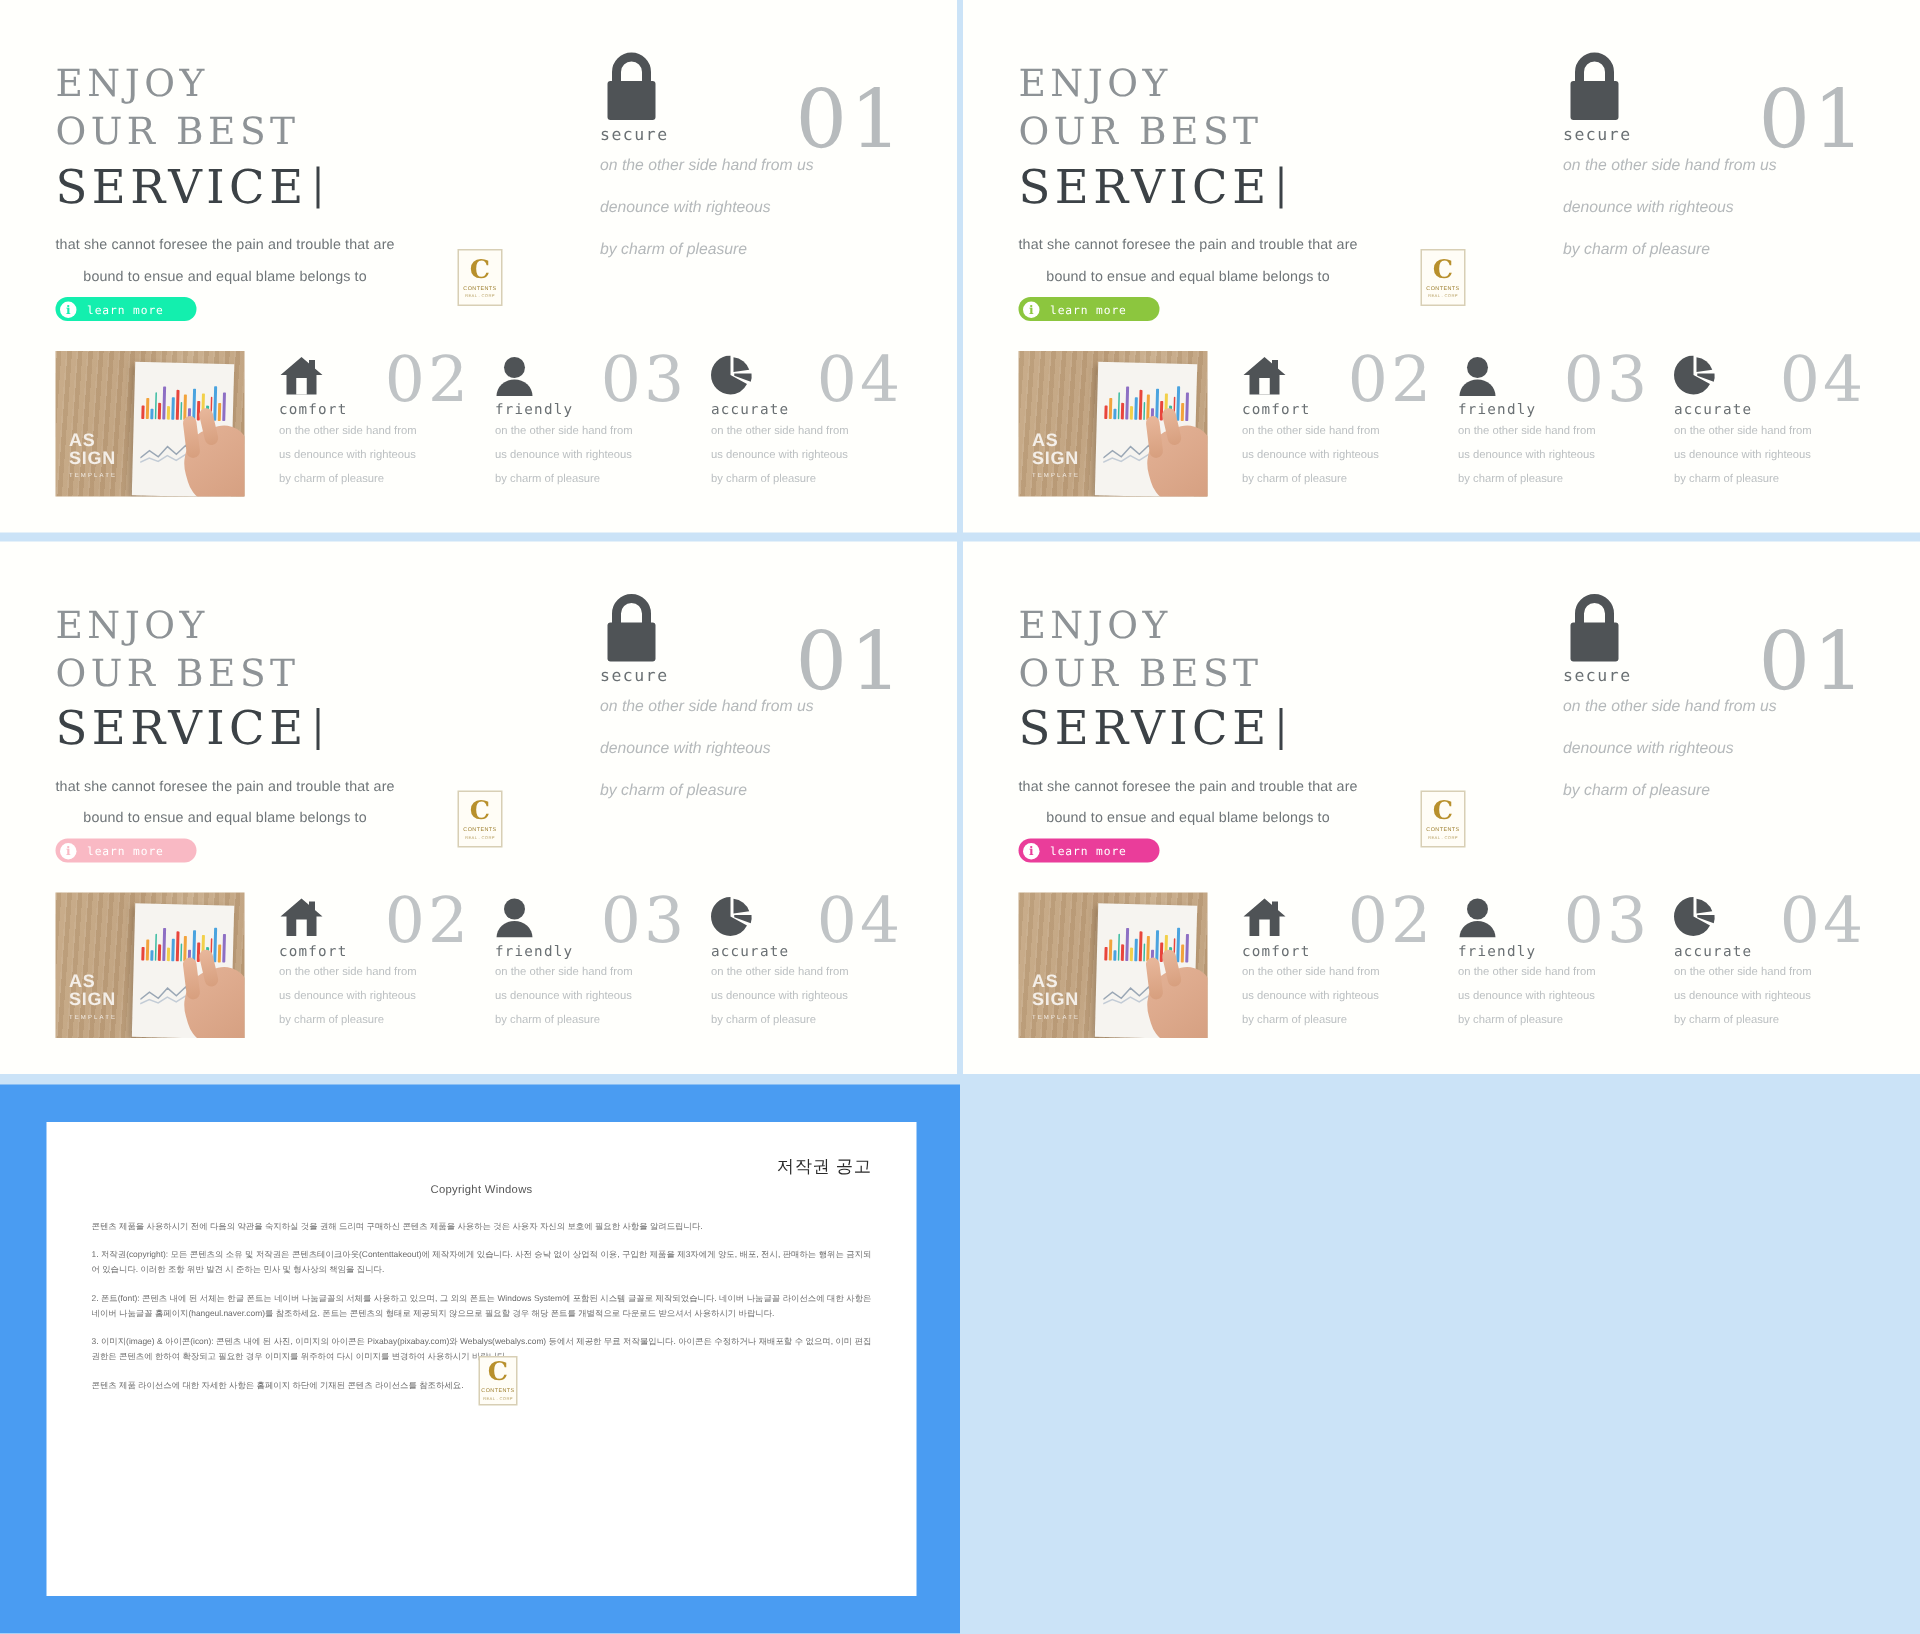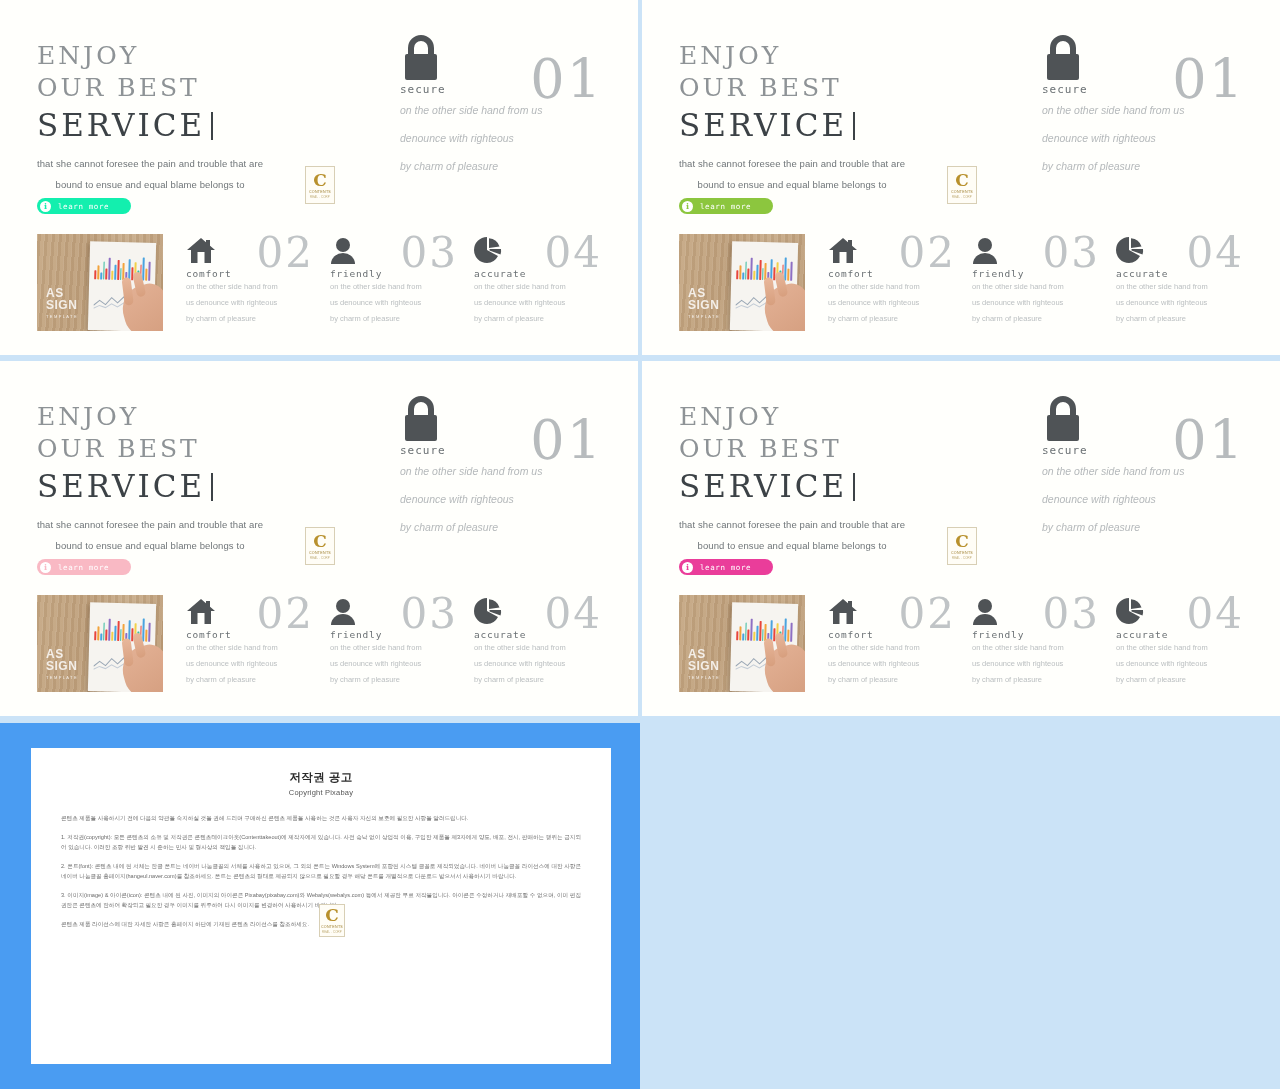--- a/index.html
+++ b/index.html
@@ -186,21 +186,21 @@
     width: 640px; height: 366px;
     background: #4a9cf2;
   }
   .copysheet {
     position: absolute; left: 31px; top: 25px;
     width: 580px; height: 316px;
     background: #ffffff;
     padding: 22px 30px;
   }
   .cs-title {
-    text-align: center; font-size: 11.5px; font-weight: bold;
+    text-align: right; font-size: 11.5px; font-weight: normal;
     color: #2b2b2b; letter-spacing: .4px;
   }
   .cs-sub { text-align: center; font-size: 7.5px; color: #555; margin-top: 3px; letter-spacing: .2px; }
   .cs-body { margin-top: 16px; }
   .cs-body p {
     font-size: 5.6px; line-height: 10px; color: #6a6a6a;
     text-align: justify; margin-bottom: 9px; letter-spacing: 0;
   }
   .cs-badge {
     position: absolute; left: 288px; top: 156px;
@@ -718,21 +718,21 @@
       <p>by charm of pleasure</p>
     </div>
   </div>
     </div>
   </div>
     </div>
 
   <div class="copyslide">
     <div class="copysheet">
       <div class="cs-title">저작권 공고</div>
-      <div class="cs-sub">Copyright Pixabay</div>
+      <div class="cs-sub">Copyright Windows</div>
       <div class="cs-body">
         <p>콘텐츠 제품을 사용하시기 전에 다음의 약관을 숙지하실 것을 권해 드리며 구매하신 콘텐츠 제품을 사용하는 것은 사용자 자신의 보호에 필요한 사항을 알려드립니다.</p>
         <p>1. 저작권(copyright): 모든 콘텐츠의 소유 및 저작권은 콘텐츠테이크아웃(Contenttakeout)에 제작자에게 있습니다. 사전 승낙 없이 상업적 이용, 구입한 제품을 제3자에게 양도, 배포, 전시, 판매하는 행위는 금지되어 있습니다. 이러한 조항 위반 발견 시 준하는 민사 및 형사상의 책임을 집니다.</p>
         <p>2. 폰트(font): 콘텐츠 내에 된 서체는 한글 폰트는 네이버 나눔글꼴의 서체를 사용하고 있으며, 그 외의 폰트는 Windows System에 포함된 시스템 글꼴로 제작되었습니다. 네이버 나눔글꼴 라이선스에 대한 사항은 네이버 나눔글꼴 홈페이지(hangeul.naver.com)를 참조하세요. 폰트는 콘텐츠의 형태로 제공되지 않으므로 필요할 경우 해당 폰트를 개별적으로 다운로드 받으셔서 사용하시기 바랍니다.</p>
         <p>3. 이미지(image) &amp; 아이콘(icon): 콘텐츠 내에 된 사진, 이미지의 아이콘은 Pixabay(pixabay.com)와 Webalys(webalys.com) 등에서 제공한 무료 저작물입니다. 아이콘은 수정하거나 재배포할 수 없으며, 이미 편집 권한은 콘텐츠에 한하여 확장되고 필요한 경우 이미지를 위주하여 다시 이미지를 변경하여 사용하시기 바랍니다.</p>
         <p>콘텐츠 제품 라이선스에 대한 자세한 사항은 홈페이지 하단에 기재된 콘텐츠 라이선스를 참조하세요.</p>
       </div>
       <div class="cs-badge">
         <div class="badge">
           <div class="badge-c">C</div>

